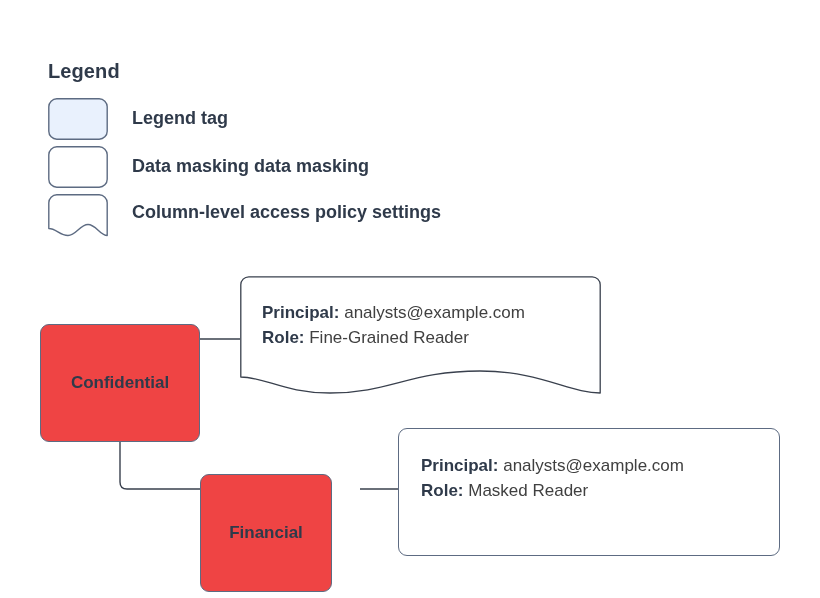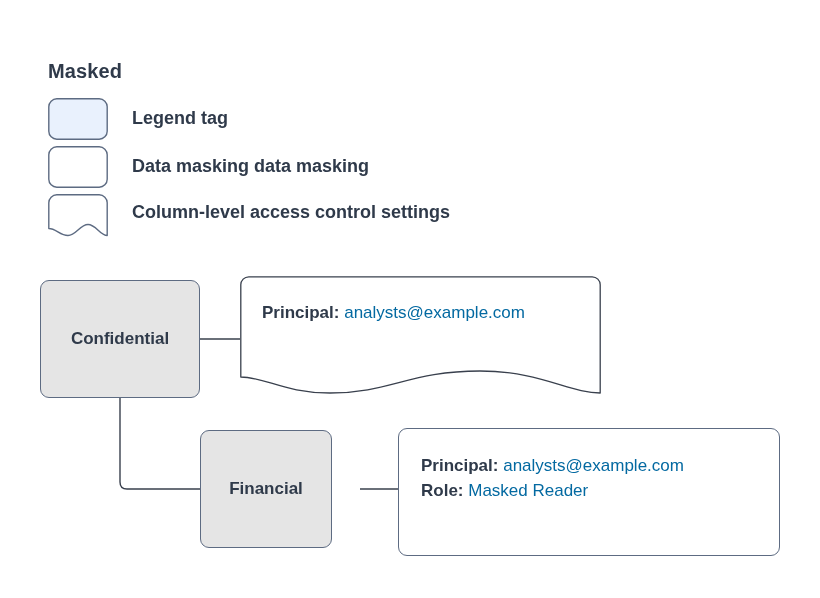--- a/index.html
+++ b/index.html
@@ -58,30 +58,31 @@
   .legend-row.r2 .legend-label { line-height: 36px; }
 
   
   #diagram { position: absolute; left: 0; top: 0; width: 820px; height: 598px; }
 
   
   #connectors { position: absolute; left: 0; top: 0; width: 820px; height: 598px; }
 
   .tag-node {
     position: absolute;
-    background: #e5e5e5;
+    background: #ef4444;
     border: 1.4px solid #5d6b82;
     border-radius: 9px;
     box-sizing: border-box;
     display: flex;
     align-items: center;
     justify-content: center;
     font-size: 17px;
     font-weight: bold;
     color: #2f3a4a;
+    margin-top: 44px;
   }
   #node-confidential { left: 40px;  top: 280px; width: 160px; height: 118px; }
   #node-financial    { left: 200px; top: 430px; width: 132px; height: 118px; }
 
   
   .callout-doc {
     position: absolute;
   }
   .callout-doc svg { position: absolute; left: 0; top: 0; display: block; }
   .callout-doc .callout-text,
@@ -99,29 +100,29 @@
     position: absolute;
     background: #ffffff;
     border: 1.4px solid #5d6b82;
     border-radius: 9px;
     box-sizing: border-box;
   }
   #callout-financial { left: 398px; top: 428px; width: 382px; height: 128px; }
   #callout-financial .callout-text { left: 22px; top: 24px; }
 
   .kv-key { font-weight: bold; color: #2f3a4a; }
-  .kv-val { font-weight: normal; color: #0369a1; }
+  .kv-val { font-weight: normal; color: #404040; }
   .kv-line { display: block; }
 </style>
 </head>
 <body>
 
 <section id="legend">
 
-  <div class="legend-title">Masked</div>
+  <div class="legend-title">Legend</div>
 
   <div class="legend-row r0">
     <span class="legend-swatch">
       <svg width="60" height="42" viewBox="0 0 60 42">
         <rect x="0.8" y="0.8" width="58.4" height="40.4" rx="8" ry="8" fill="#e9f1fd" stroke="#5d6b82" stroke-width="1.4"></rect>
       </svg>
     </span>
     <span class="legend-label">Legend tag</span>
   </div>
 
@@ -141,21 +142,21 @@
                  A 8 8 0 0 1 8.8 0.8
                  L 51.2 0.8
                  A 8 8 0 0 1 59.2 8.8
                  L 59.2 41.5
                  C 52 41.5 48 30.5 40 30.5
                  C 32 30.5 28 41.5 20 41.5
                  C 12 41.5 8 34.5 0.8 34.5
                  Z" fill="#ffffff" stroke="#5d6b82" stroke-width="1.4" stroke-linejoin="round"></path>
       </svg>
     </span>
-    <span class="legend-label">Column-level access control settings</span>
+    <span class="legend-label">Column-level access policy settings</span>
   </div>
 </section>
 
 <section id="diagram">
 
   <svg id="connectors" viewBox="0 0 820 598">
 
     <line x1="200" y1="339" x2="240" y2="339" stroke="#39404d" stroke-width="1.4"></line>
 
     <path d="M 120 398 L 120 482 Q 120 489 127 489 L 200 489" fill="none" stroke="#39404d" stroke-width="1.4"></path>
@@ -181,20 +182,24 @@
                C 330 117 300 95 240 95
                C 170 95 150 117 90 117
                C 45 117 25 101 0.8 101
                Z" fill="#ffffff" stroke="#39404d" stroke-width="1.3" stroke-linejoin="round"></path>
     </svg>
     <div class="callout-text">
       <span class="kv-line">
         <span class="kv-key">Principal:</span>
         <span class="kv-val">analysts@example.com</span>
       </span>
+      <span class="kv-line">
+        <span class="kv-key">Role:</span>
+        <span class="kv-val">Fine-Grained Reader</span>
+      </span>
     </div>
   </div>
 
   <div class="callout-rect" id="callout-financial">
     <div class="callout-text">
       <span class="kv-line">
         <span class="kv-key">Principal:</span>
         <span class="kv-val">analysts@example.com</span>
       </span>
       <span class="kv-line">

